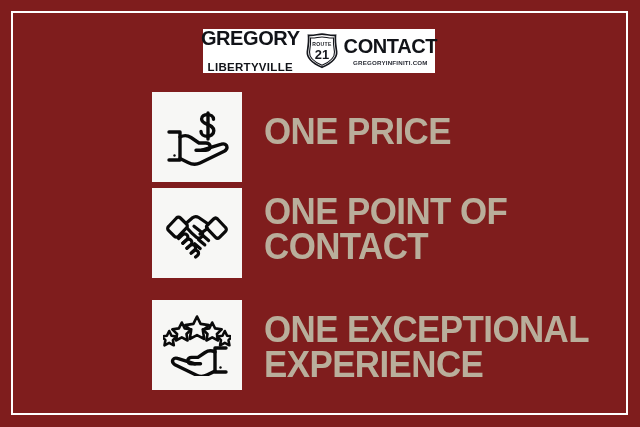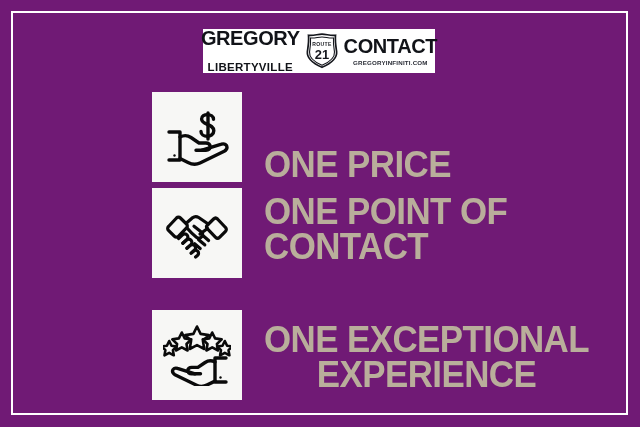--- a/index.html
+++ b/index.html
@@ -7,21 +7,21 @@
     padding: 0;
     background: #000;
   }
   body {
     font-family: "Liberation Sans", sans-serif;
   }
   #canvas {
     position: relative;
     width: 640px;
     height: 427px;
-    background: #701a75;
+    background: #7f1d1d;
     overflow: hidden;
   }
   
   #frame {
     position: absolute;
     left: 11px;
     top: 11px;
     width: 617px;
     height: 404px;
     border: 2px solid #ffffff;
@@ -79,23 +79,23 @@
   }
 
   
   .feature-row {
     position: absolute;
     left: 152px;
     display: flex;
     align-items: flex-start;
     gap: 22px;
   }
-  #row-0 { top: 92px; align-items: flex-end; }
+  #row-0 { top: 92px; }
   #row-1 { top: 188px; }
-  #row-2 { top: 310px; text-align: center; }
+  #row-2 { top: 300px; }
 
   .icon-box {
     width: 90px;
     height: 90px;
     background: #f7f7f5;
     flex: 0 0 auto;
     display: flex;
     align-items: center;
     justify-content: center;
   }

